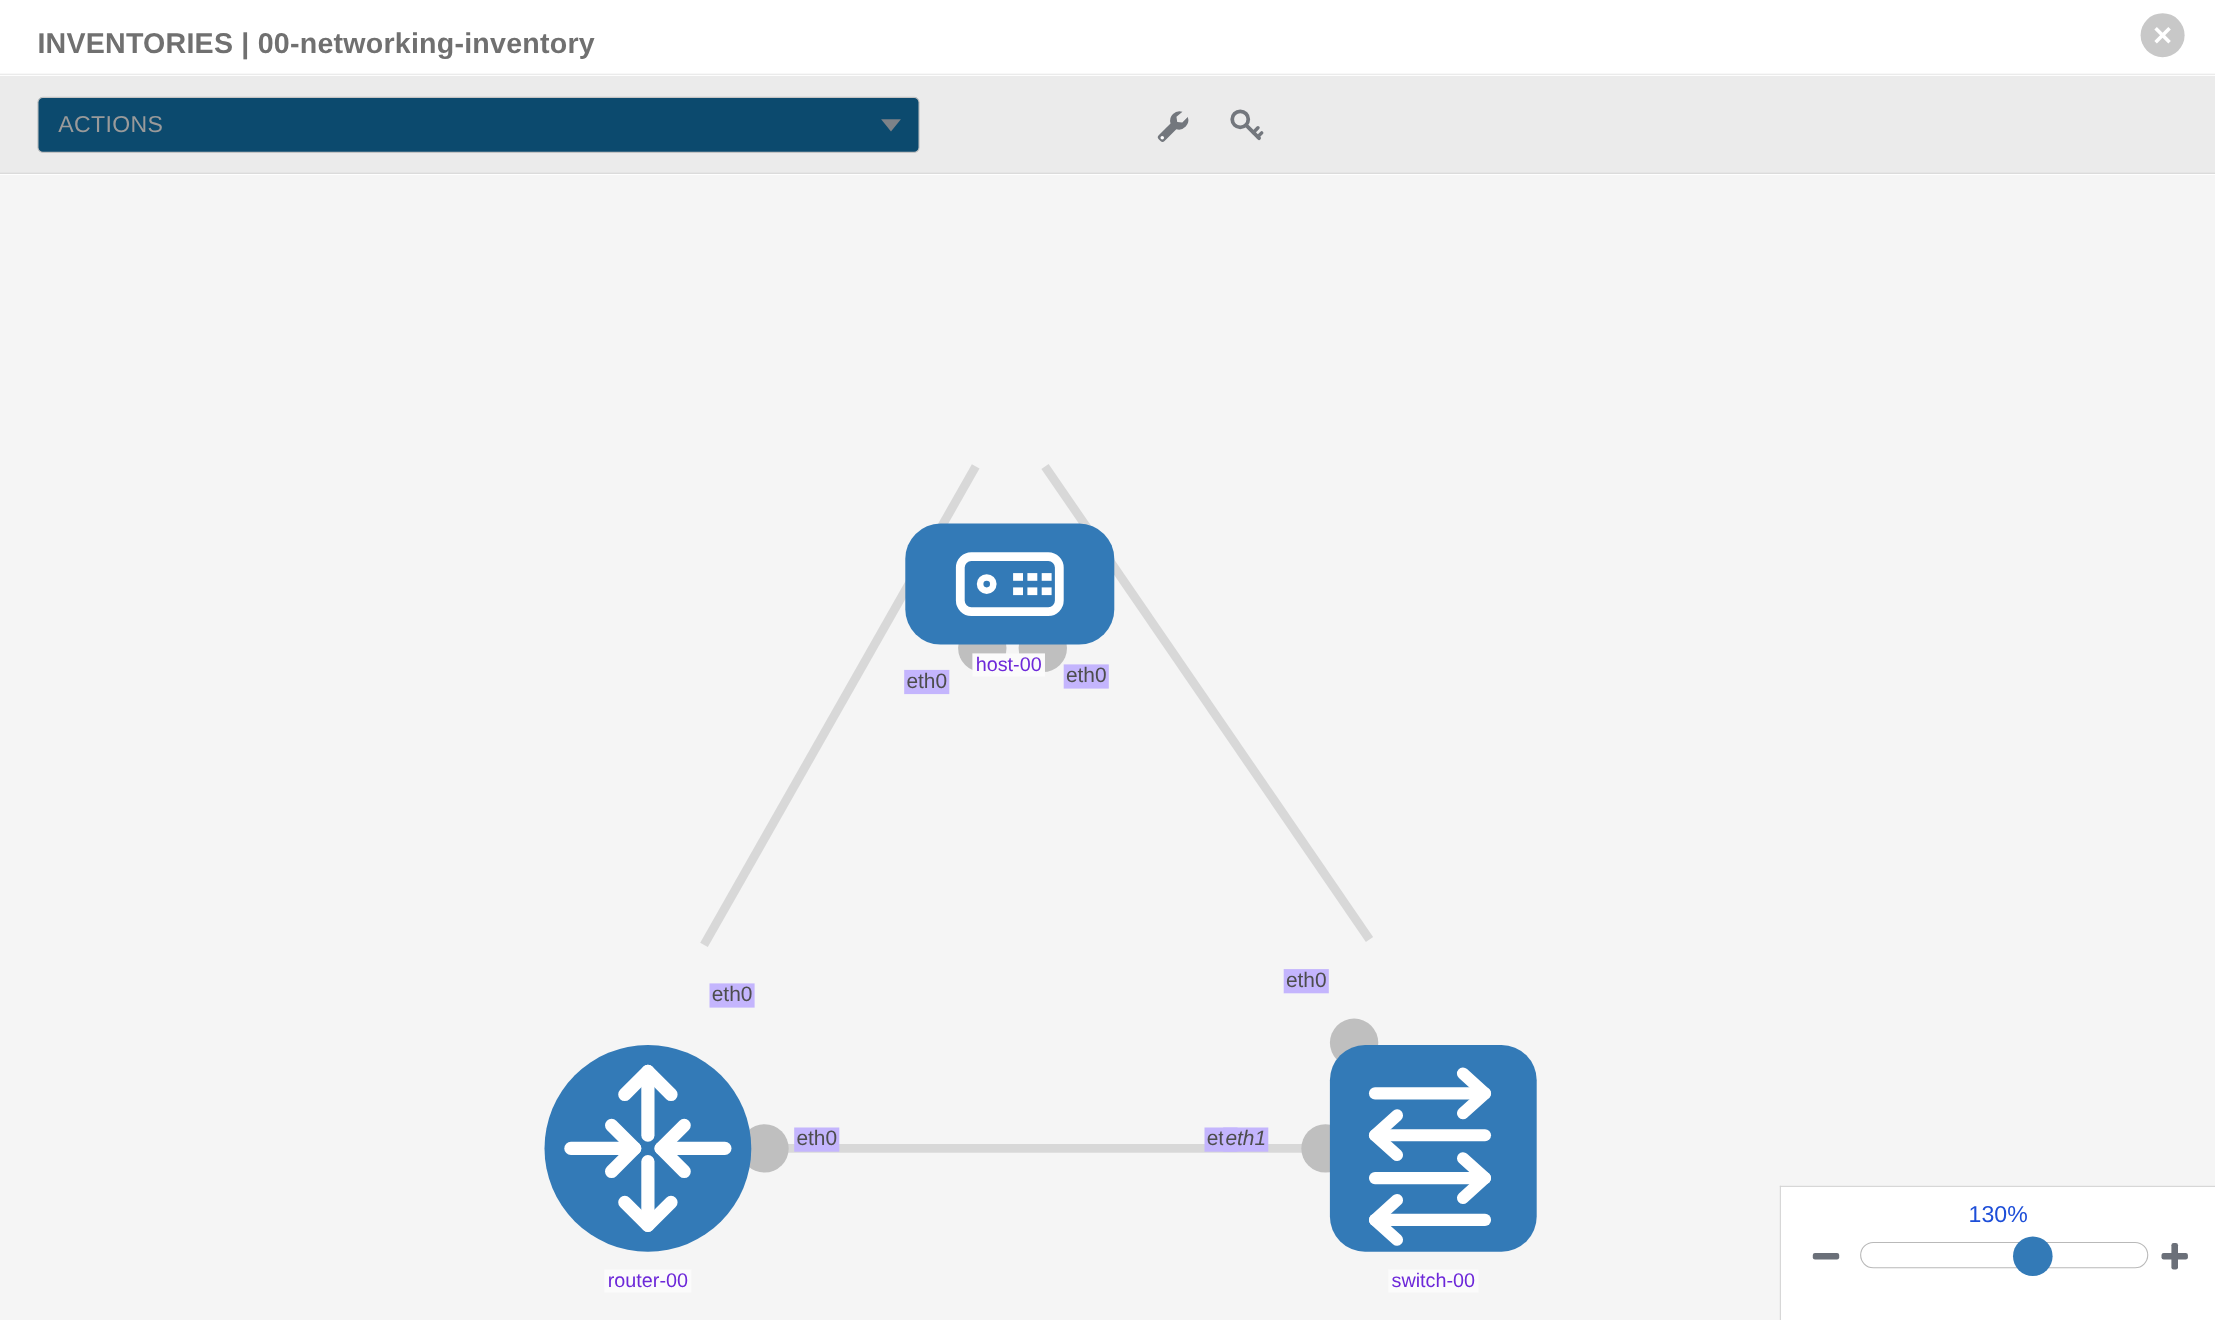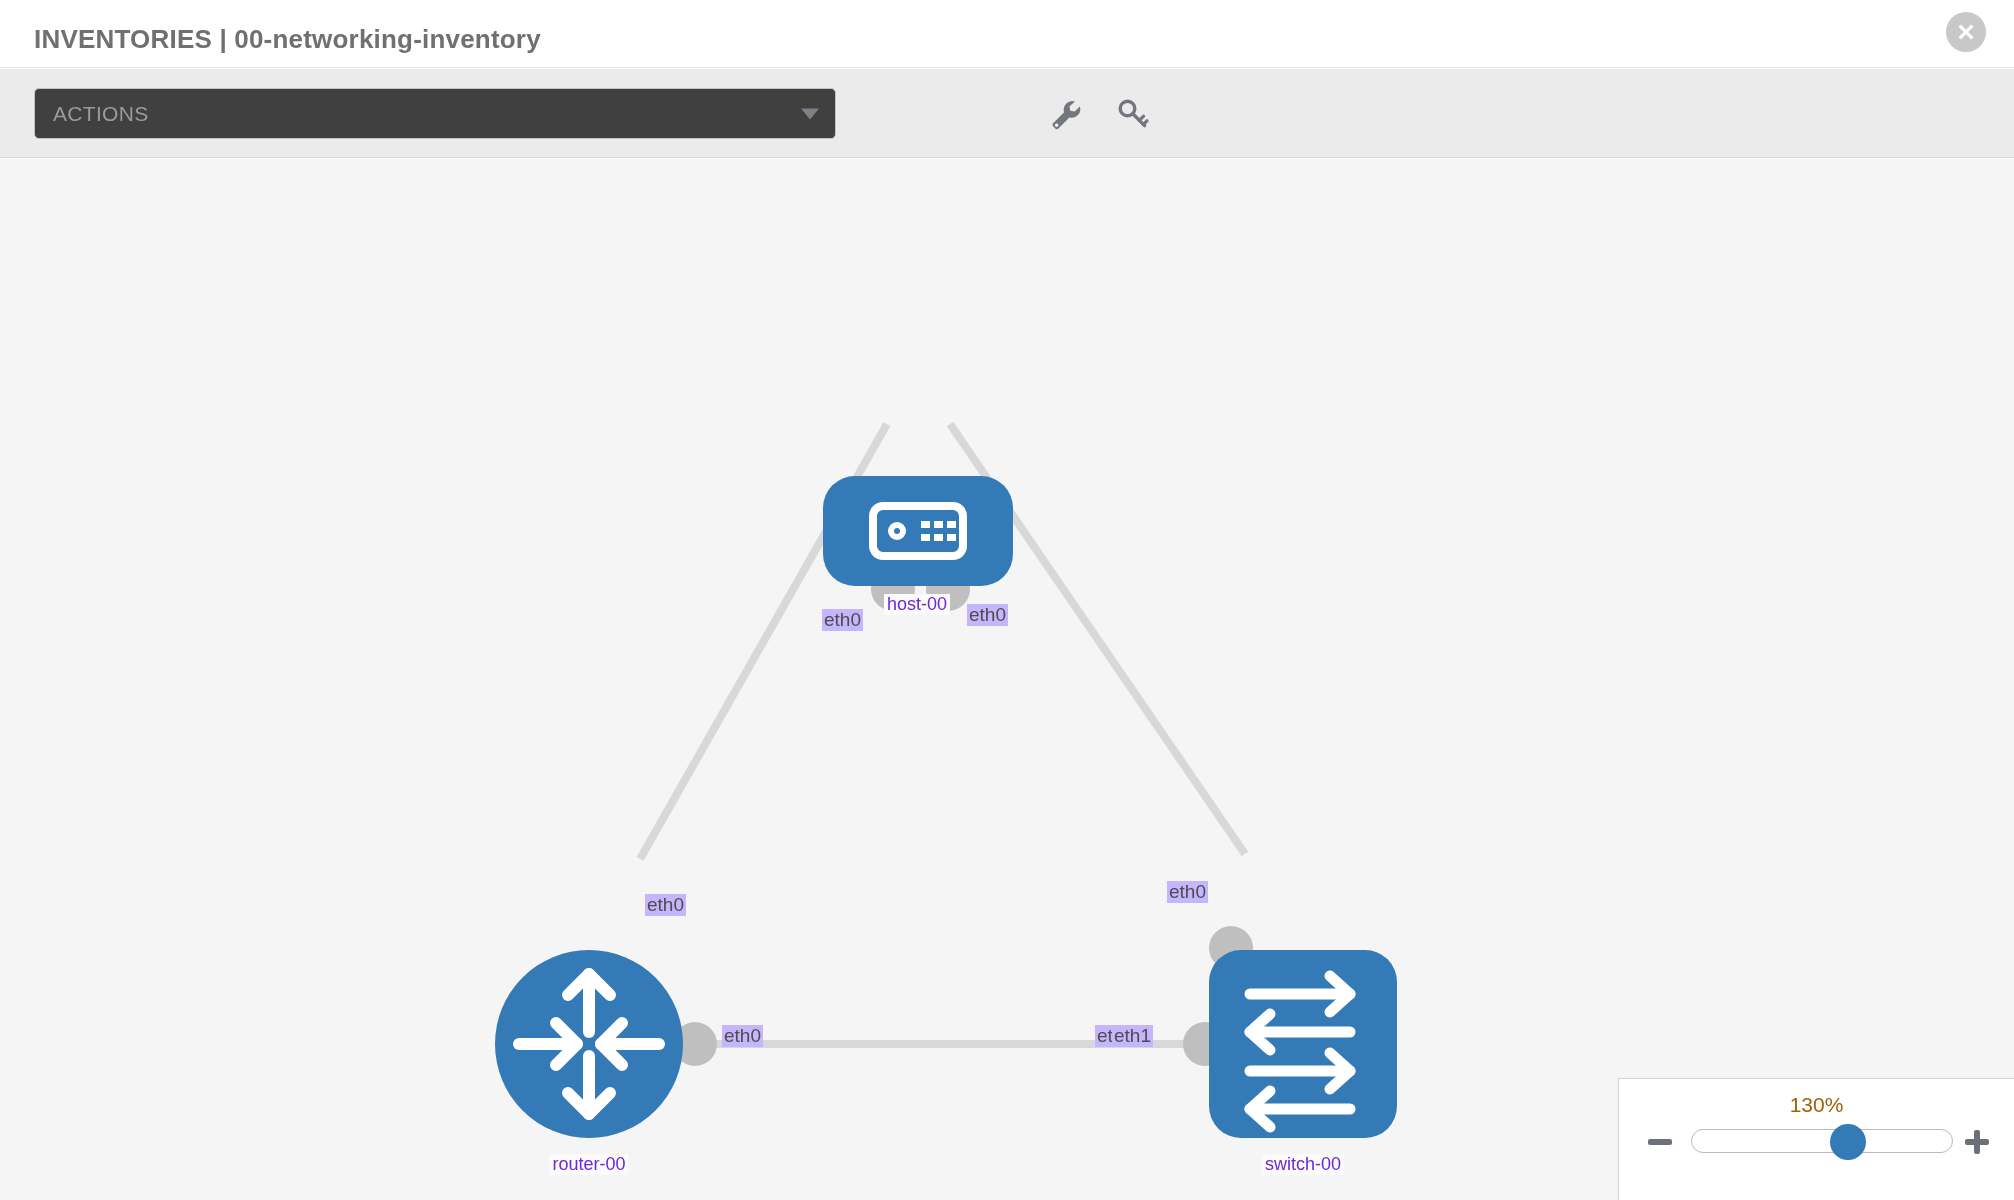--- a/index.html
+++ b/index.html
@@ -34,21 +34,21 @@
   
   .toolbar {
     position: absolute; top: 69px; left: 0;
     width: 2014px; height: 89px;
     background: #ebebeb;
     border-bottom: 1px solid #d6d6d6;
   }
   .select-box {
     position: absolute;
     height: 51px;
-    background: #404040;
+    background: #0c4a6e;
     border: 1px solid #c4c4c4;
     border-radius: 5px;
     cursor: pointer;
   }
   .select-box .sel-label {
     position: absolute; left: 18px; top: 50%;
     transform: translateY(-50%);
     font-size: 21px; color: #9a9a9a; letter-spacing: 0.3px;
     white-space: nowrap;
   }
@@ -103,21 +103,21 @@
   .zoom-panel {
     position: absolute;
     right: 0; bottom: 0;
     width: 396px; height: 122px;
     background: #ffffff;
     border: 1px solid #d3d3d3;
     border-right: none; border-bottom: none;
   }
   .zoom-pct {
     position: absolute; top: 14px; left: 0; width: 100%;
-    text-align: center; font-size: 21px; color: #a16207;
+    text-align: center; font-size: 21px; color: #1d4ed8;
   }
   .zoom-minus, .zoom-plus {
     position: absolute; top: 48px;
     width: 30px; height: 30px; cursor: pointer;
     color: #6b7079;
   }
   .zoom-minus { left: 26px; }
   .zoom-plus  { right: 22px; }
   .zoom-minus svg, .zoom-plus svg { display: block; width: 30px; height: 30px; }
   .zoom-track {
@@ -249,21 +249,21 @@
       <div class="node-label" style="left:917px; top:435px;">host-00</div>
       <div class="node-label" style="left:589px; top:995px;">router-00</div>
       <div class="node-label" style="left:1303px; top:995px;">switch-00</div>
 
       <div class="edge-label" style="left:822px; top:450px;">eth0</div>
       <div class="edge-label" style="left:967px; top:445px;">eth0</div>
       <div class="edge-label" style="left:645px; top:735px;">eth0</div>
       <div class="edge-label" style="left:1167px; top:722px;">eth0</div>
       <div class="edge-label" style="left:722px; top:866px;">eth0</div>
       <div class="edge-label" style="left:1095px; top:866px;">eth</div>
-      <div class="edge-label" style="left:1112px; top:866px;">eth1</div>
+      <div class="edge-label" style="left:1112px; top:866px;font-style:italic;">eth1</div>
     </div>
 
     <div class="zoom-panel">
       <div class="zoom-pct">130%</div>
 
       <div class="zoom-minus">
         <svg viewBox="0 0 30 30" aria-hidden="true">
           <rect x="3" y="12" width="24" height="6" rx="2" fill="#6b7079"></rect>
         </svg>
       </div>

